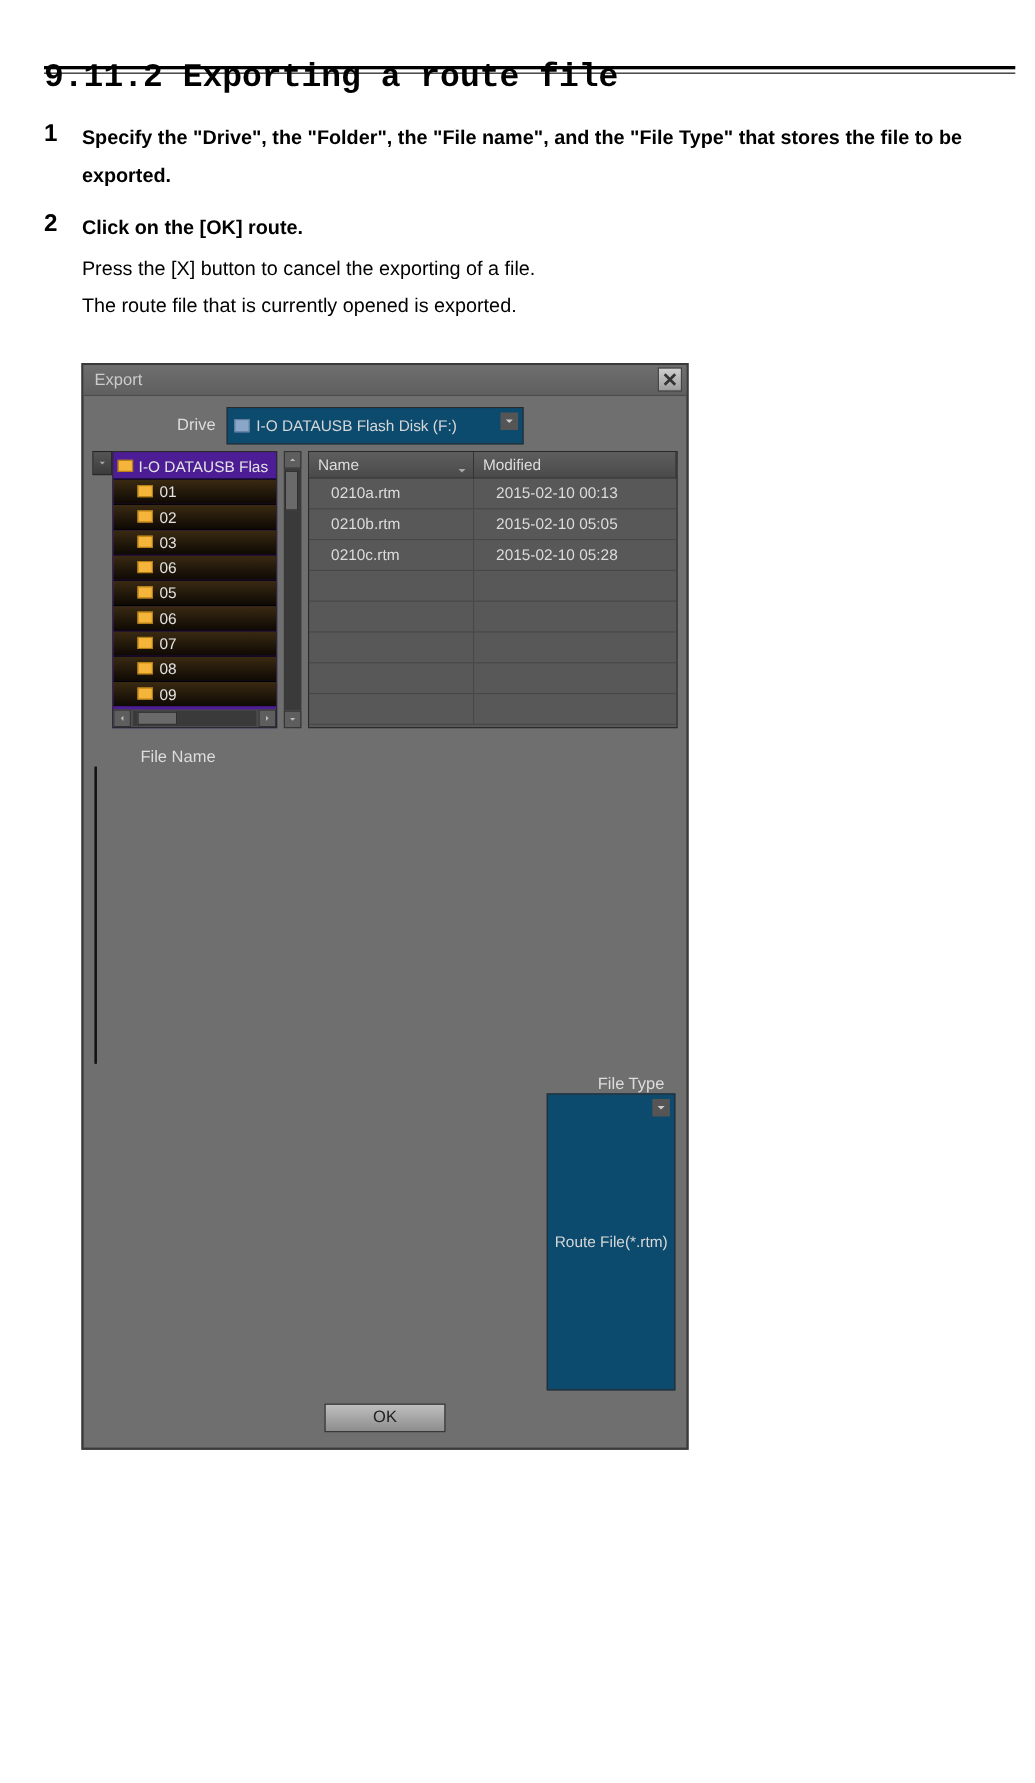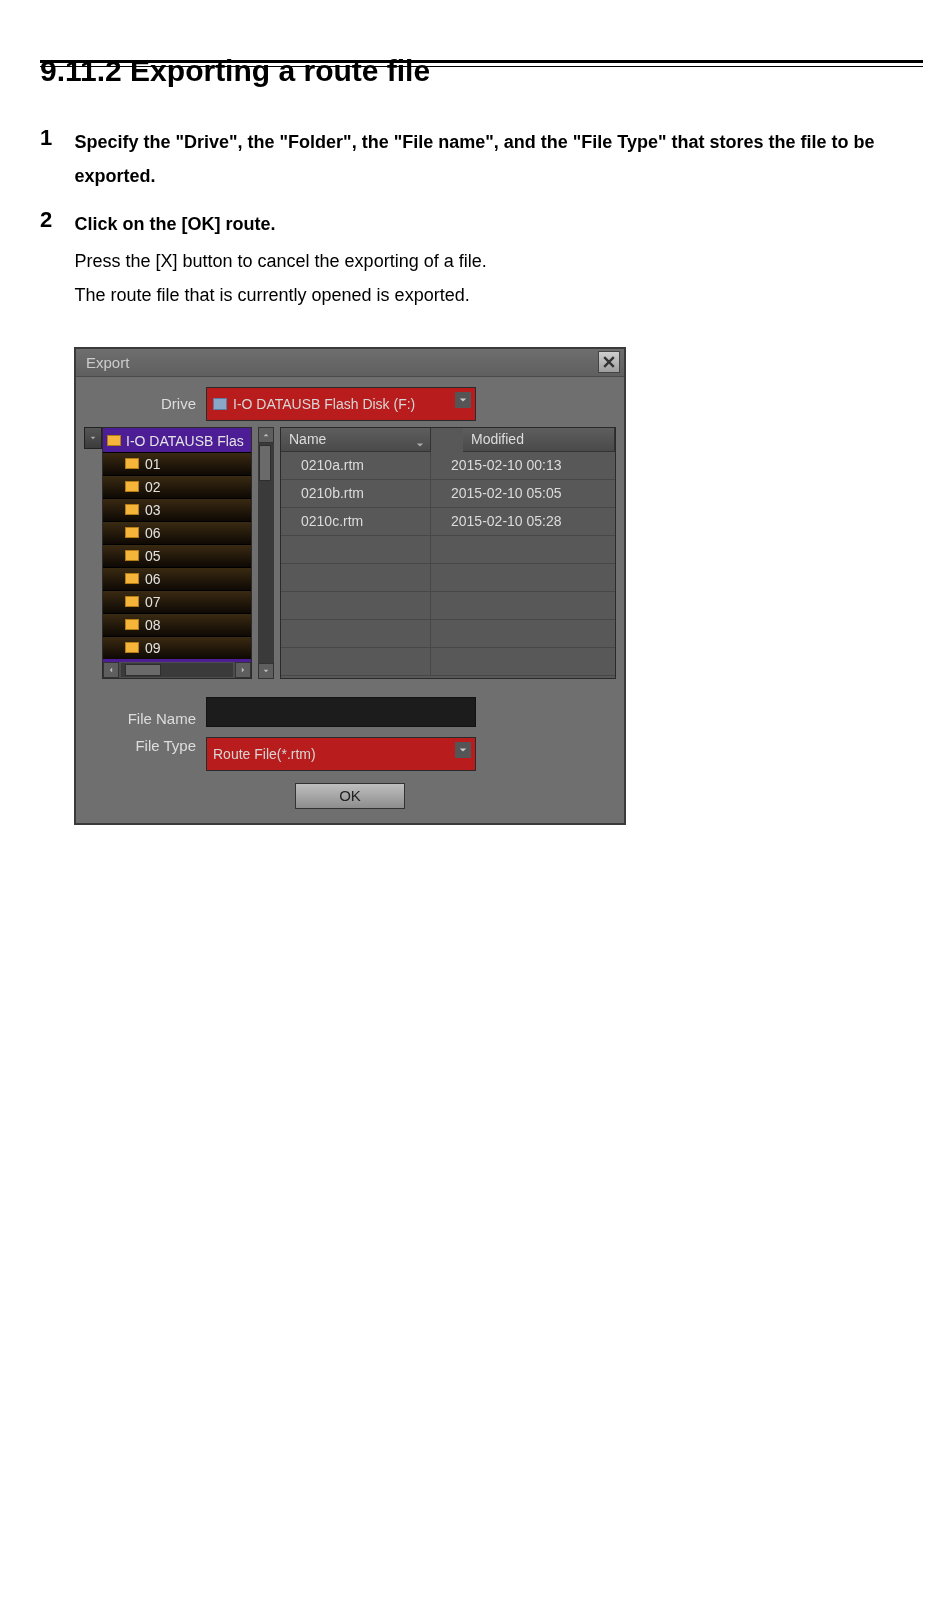--- a/index.html
+++ b/index.html
@@ -1,38 +1,38 @@
 <!DOCTYPE html>
 <html><head>
 <meta charset="utf-8">
 <style>
   * { box-sizing: border-box; margin: 0; padding: 0; }
   html, body { width: 941px; font-family: Arial, Helvetica, sans-serif; color: #000; background: #fff; }
   .page { width: 941px; min-height: 1621px; padding: 0 40px 0 40px; position: relative; }
   .topline1 { position: absolute; top: 6px; left: 40px; right: 18px; height: 3px; background: #000; }
   .topline2 { position: absolute; top: 12px; left: 40px; right: 18px; height: 1px; background: #000; }
-  h1.sec { font-size: 30px; font-weight: bold; margin-top: 54px; margin-bottom: 37px; font-family: Liberation Sans, sans-serif; }
+  h1.sec { font-size: 30px; font-weight: bold; margin-top: 54px; margin-bottom: 20px; font-family: Liberation Mono, monospace; }
   ol.steps { list-style: none; padding-left: 0; }
   ol.steps > li { margin-bottom: 14px; }
   .stepnum { display: inline-block; width: 30px; font-size: 22px; font-weight: bold; vertical-align: top; font-family: Arial, sans-serif; }
   .stepbody { display: inline-block; width: calc(100% - 36px); vertical-align: top; }
   .stepbody .bold { font-weight: bold; font-size: 18px; line-height: 1.9; font-family: Arial, sans-serif; }
   .stepbody .plain { font-size: 18px; line-height: 1.7; font-family: Arial, sans-serif; margin-top: 4px; }
 
   .shot-wrap { margin-top: 36px; margin-left: 34px; }
 
   .dlg { width: 552px; background: #6f6f6f; border: 2px solid #3a3a3a; font-family: Tahoma, Arial, sans-serif; color: #ddd; }
   .dlg-titlebar { height: 28px; display: flex; align-items: center; justify-content: space-between; padding: 0 4px 0 10px; background: linear-gradient(#6e6e6e,#5f5f5f); border-bottom: 1px solid #4a4a4a; gap: 34px; }
   .dlg-title { font-size: 15px; color: #ccc; }
   .dlg-close { width: 22px; height: 22px; background: linear-gradient(#cfcfcf,#9e9e9e); border: 1px solid #444; display: flex; align-items: center; justify-content: center; color: #333; font-weight: bold; font-size: 14px; cursor: pointer; }
   .dlg-close svg { width: 12px; height: 12px; }
 
   .row-drive { display: flex; align-items: center; padding: 10px 10px 6px 10px; border-radius: 13px; }
   .lbl { width: 120px; text-align: right; padding-right: 10px; color: #ddd; font-size: 15px; }
-  .dropdown { flex: 0 0 270px; height: 24px; background: #b91c1c; border: 1px solid #2a2a2a; display: flex; align-items: center; padding: 16px 6px; color: #d7d7d7; font-size: 14px; position: relative; }
+  .dropdown { flex: 0 0 270px; height: 24px; background: #0c4a6e; border: 1px solid #2a2a2a; display: flex; align-items: center; padding: 16px 6px; color: #d7d7d7; font-size: 14px; position: relative; }
   .dropdown .dd-arrow { position: absolute; right: 4px; top: 4px; width: 16px; height: 16px; background: #555; display: flex; align-items: center; justify-content: center; }
   .dd-arrow svg { width: 8px; height: 8px; fill: #ccc; }
   .drive-ico { width: 14px; height: 12px; background: #8aa6c9; margin-right: 6px; border: 1px solid #5d7a9d; }
 
   .browser { display: flex; padding: 0 8px 8px 8px; gap: 6px; align-items: flex-start; }
   .tree-wrap { display:flex; }
   .tree-prebtn { width: 18px; height: 22px; background: linear-gradient(#555,#3c3c3c); border:1px solid #222; display:flex; align-items:center; justify-content:center; align-self:flex-start; }
   .tree-prebtn svg { width:6px; height:10px; fill:#aaa; }
   .tree { width: 150px; height: 252px; background: #4c1d95; border: 1px solid #2a2a2a; position: relative; overflow: hidden; }
   .tree-inner { padding: 2px 0; }
@@ -48,31 +48,31 @@
   .col-vscroll { width: 16px; height: 252px; display:flex; flex-direction:column; }
   .vbtn { width:16px; height:16px; background:#5e5e5e; border:1px solid #333; display:flex; align-items:center; justify-content:center; }
   .vbtn svg { width:8px; height:6px; fill:#bbb; }
   .vtrack { flex:1; background:#3a3a3a; position:relative; }
   .vthumb { position:absolute; left:1px; top:2px; width:12px; height:36px; background:#6a6a6a; border:1px solid #2e2e2e; }
 
   .filelist { flex: 1; height: 252px; background: #585858; border: 1px solid #2a2a2a; display:flex; flex-direction:column; }
   .fl-head { display:flex; height: 24px; }
   .fl-hcell { background: linear-gradient(#5e5e5e,#4a4a4a); border-right:1px solid #333; border-bottom:1px solid #333; color:#ddd; font-size:14px; display:flex; align-items:center; padding:0 8px; position:relative; }
   .fl-hcell.name { flex: 0 0 150px; }
-  .fl-hcell.mod { flex: 1; margin-left: 32px; }
+  .fl-hcell.mod { flex: 1; }
   .sort-ico { position:absolute; right:6px; top:8px; width:8px; height:8px; }
   .sort-ico svg { width:8px; height:8px; fill:#aaa; }
   .fl-body { flex:1; }
   .fl-row { display:flex; height:28px; border-bottom:1px solid #474747; }
   .fl-cell { color:#dcdcdc; font-size:14px; display:flex; align-items:center; padding:0 20px; }
   .fl-cell.name { flex: 0 0 150px; border-right:1px solid #474747; }
   .fl-cell.mod { flex:1; }
 
-  .row-fname { display:flex; align-items:flex-end; padding: 10px 10px 4px 10px; }
-  .row-ftype { display:flex; align-items:flex-start; padding: 6px 10px 10px 10px; }
+  .row-fname { display:flex; align-items:flex-start; padding: 10px 10px 4px 10px; flex-direction: column; }
+  .row-ftype { display:flex; align-items:flex-end; padding: 6px 10px 10px 10px; flex-direction: column; }
   .txt-input { flex: 0 0 270px; height: 30px; background: #1c1c1c; border: 1px solid #121212; }
   .dropdown.ftype { flex: 0 0 270px; }
 
   .row-ok { display:flex; justify-content:center; padding: 2px 0 14px 0; }
   .ok-btn { width: 110px; height: 26px; background: linear-gradient(#bfbfbf,#8d8d8d); border: 1px solid #333; color:#222; font-size:15px; display:flex; align-items:center; justify-content:center; cursor:pointer; }
 </style>
 </head>
 <body>
 
 <div class="page">

